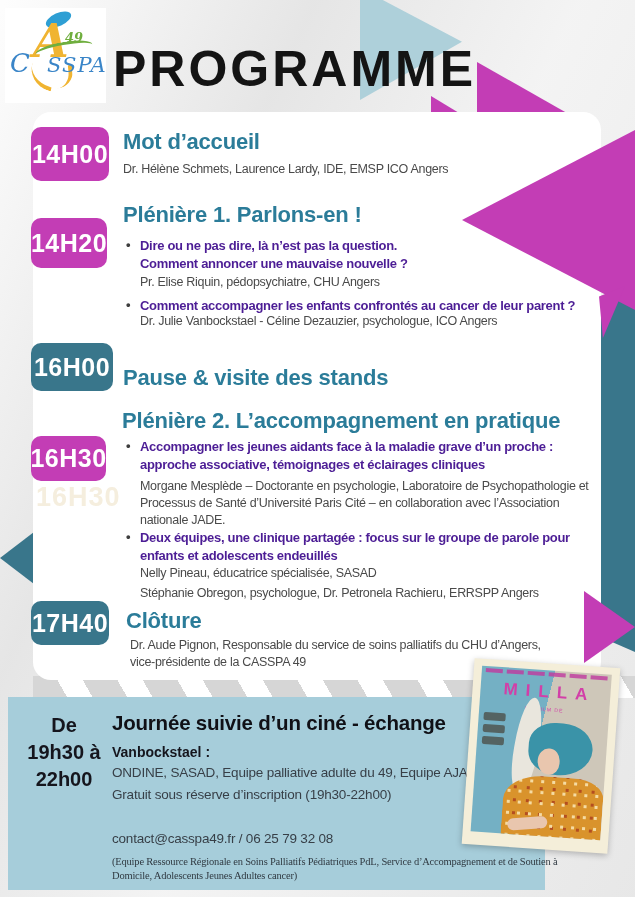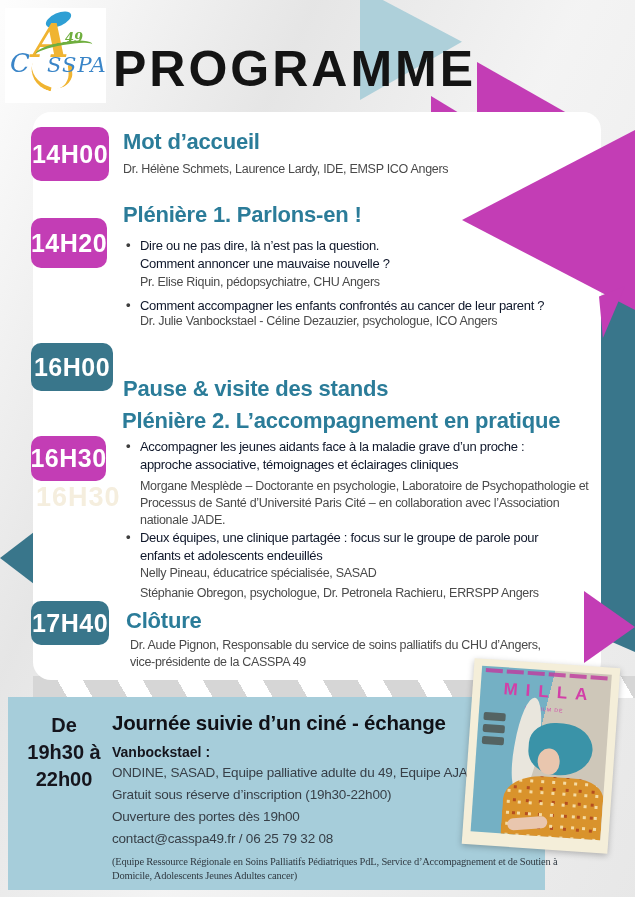--- a/index.html
+++ b/index.html
@@ -42,21 +42,21 @@
   .ghost-time{position:absolute;left:36px;top:482px;z-index:2;font-size:27px;font-weight:bold;color:#f5eede;letter-spacing:1px;}
   
   .badge{
     position:absolute;z-index:4;border-radius:10px;color:#fff;font-weight:bold;
     display:flex;align-items:center;justify-content:center;font-size:25px;letter-spacing:.5px;
   }
   .badge.mg{background:#c33db5;}
   .badge.tl{background:#39768b;}
   .sched-title{position:absolute;z-index:4;font-size:22px;font-weight:bold;color:#2b7c99;letter-spacing:-.2px;white-space:nowrap;}
   .speaker{position:absolute;z-index:4;font-size:12.5px;color:#4a4a4a;letter-spacing:-.3px;white-space:nowrap;}
-  .bullet-b{position:absolute;z-index:4;font-size:13px;font-weight:normal;color:#0f172a;letter-spacing:-.3px;white-space:nowrap;}
+  .bullet-b{position:absolute;z-index:4;font-size:13px;font-weight:bold;color:#4c1d95;letter-spacing:-.3px;white-space:nowrap;}
   .bullet-b .ln{display:block;line-height:18px;}
   .speaker .ln{display:block;line-height:17px;}
   .dot::before{content:"\2022";position:absolute;left:-14px;color:#3e3e3e;font-weight:bold;}
   
   .stripes{
     position:absolute;left:33px;top:676px;width:602px;height:22px;z-index:1;
     background:repeating-linear-gradient(60deg,#d6d6d6 0 30px,#ffffff 30px 52px);
   }
   
   .bottom-panel{position:absolute;left:8px;top:697px;width:537px;height:193px;background:#a6cdda;z-index:2;}
@@ -136,21 +136,21 @@
 </div>
 <div class="speaker" style="left:140px;top:275px;">Pr. Elise Riquin, pédopsychiatre, CHU Angers</div>
 <div class="bullet-b dot" style="left:140px;top:297px;">
   <span class="ln">Comment accompagner les enfants confrontés au cancer de leur parent ?</span>
 </div>
 <div class="speaker" style="left:140px;top:314px;">Dr. Julie Vanbockstael - Céline Dezauzier, psychologue, ICO Angers</div>
 
 <div class="badge tl" style="left:31px;top:343px;width:82px;height:48px;">
     <span>16H00</span>
   </div>
-<div class="sched-title" style="left:123px;top:376px;">Pause &amp; visite des stands</div>
+<div class="sched-title" style="left:123px;top:365px;">Pause &amp; visite des stands</div>
 
 <div class="badge mg" style="left:31px;top:436px;width:75px;height:45px;">
     <span>16H30</span>
   </div>
 <div class="sched-title" style="left:122px;top:408px;">Plénière 2. L’accompagnement en pratique</div>
 <div class="bullet-b dot" style="left:140px;top:438px;">
   <span class="ln">Accompagner les jeunes aidants face à la maladie grave d’un proche :</span>
   <span class="ln">approche associative, témoignages et éclairages cliniques</span>
 </div>
 <div class="speaker" style="left:140px;top:478px;">
@@ -179,21 +179,20 @@
 <div class="bottom-panel">
   <div class="ev-time">
     <span class="ln">De</span>
     <span class="ln">19h30 à</span>
     <span class="ln">22h00</span>
   </div>
   <div class="ev-title">Journée suivie d’un ciné - échange</div>
   <div class="ev-interv">Vanbockstael :</div>
   <div class="ev-line" style="top:68px;">ONDINE, SASAD, Equipe palliative adulte du 49, Equipe AJA*</div>
   <div class="ev-line" style="top:90px;">Gratuit sous réserve d’inscription (19h30-22h00)</div>
-  <div class="ev-line" style="top:112px;">Ouverture des portes dès 19h00</div>
   <div class="ev-line" style="top:134px;">contact@casspa49.fr  / 06 25 79 32 08</div>
   <div class="ev-foot">(Equipe Ressource Régionale en Soins Palliatifs Pédiatriques PdL, Service d’Accompagnement et de Soutien à Domicile, Adolescents Jeunes Adultes cancer)</div>
 </div>
 
 <div class="milla">
   <div class="milla-inner">
     <div class="cast-row">
       <span></span>
         <span></span>
         <span></span>

